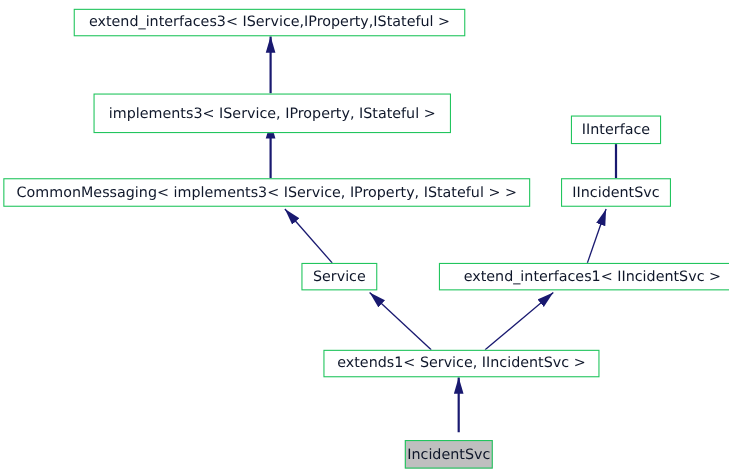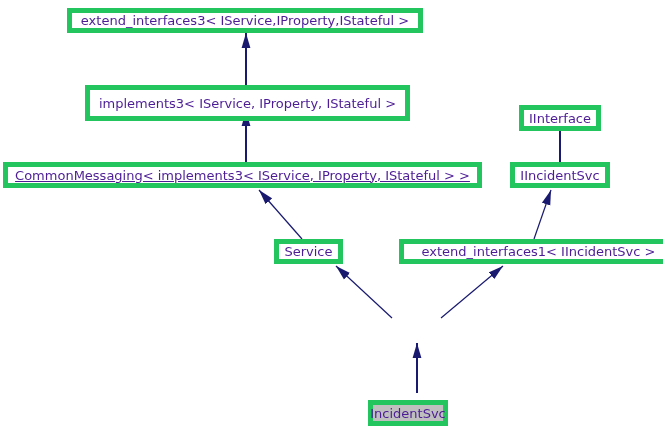--- a/index.html
+++ b/index.html
@@ -18,40 +18,40 @@
   #edge-layer {
     position: absolute;
     left: 0;
     top: 0;
     width: 663px;
     height: 427px;
   }
   .node {
     position: absolute;
     box-sizing: border-box;
-    border: 5px solid #22c55e;
+    border: 1px solid #22c55e;
     background: #ffffff;
-    color: #4c1d95;
+    color: #0f172a;
     font-size: 13px;
     line-height: 1;
     display: flex;
     align-items: center;
     justify-content: center;
     white-space: nowrap;
     cursor: pointer;
   }
   .node.current {
     background: #bfbfbf;
     cursor: default;
   }
   
   #n-extend3      { left: 67px;  top: 8px;   width: 356px; height: 25px; }
   #n-impl3        { left: 85px;  top: 85px;  width: 325px; height: 36px; }
   #n-iinterface   { left: 519px; top: 85px;  width: 82px;  height: 26px; margin-top: 20px; }
-  #n-common       { left: 3px;   top: 162px; width: 479px; height: 26px; text-decoration: underline; }
+  #n-common       { left: 3px;   top: 162px; width: 479px; height: 26px; }
   #n-iincidentsvc { left: 510px; top: 162px; width: 100px; height: 26px; }
   #n-service      { left: 274px; top: 239px; width: 69px;  height: 25px; }
   #n-extend1      { left: 399px; top: 239px; width: 279px; height: 25px; }
   #n-extends1     { left: 294px; top: 318px; width: 251px; height: 25px; }
   #n-incidentsvc  { left: 368px; top: 400px; width: 80px; height: 26px; }
 </style>
 </head>
 <body>
 
 <div id="canvas">
@@ -87,16 +87,17 @@
   <div class="node" id="n-iinterface">IInterface</div>
 
   <div class="node" id="n-common">CommonMessaging&lt; implements3&lt; IService, IProperty, IStateful &gt; &gt;</div>
 
   <div class="node" id="n-service">Service</div>
 
   <div class="node" id="n-iincidentsvc">IIncidentSvc</div>
 
   <div class="node" id="n-extend1">extend_interfaces1&lt; IIncidentSvc &gt;</div>
 
+  <div class="node" id="n-extends1">extends1&lt; Service, IIncidentSvc &gt;</div>
 
   <div class="node current" id="n-incidentsvc">IncidentSvc</div>
 
 </div>
 
 </body></html>

